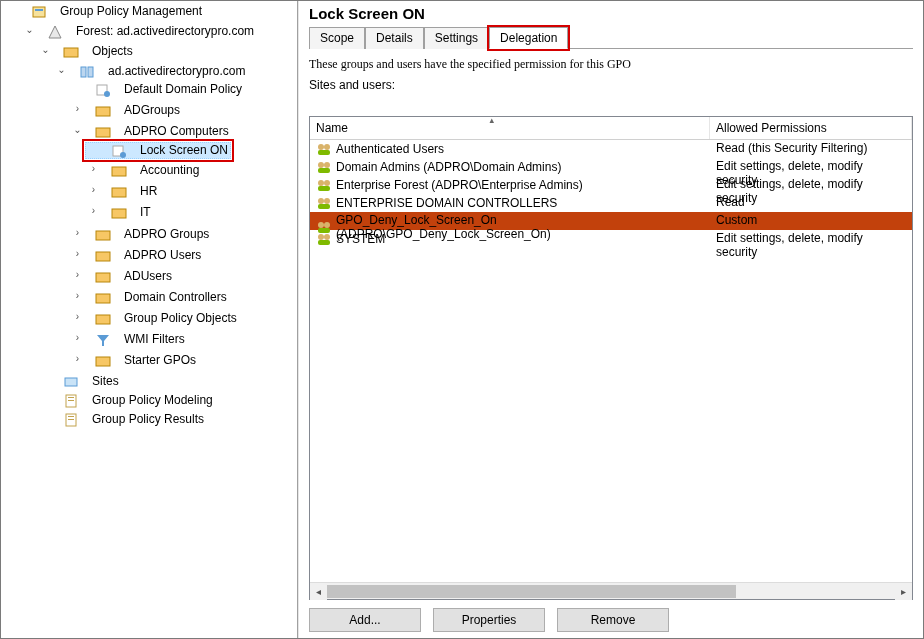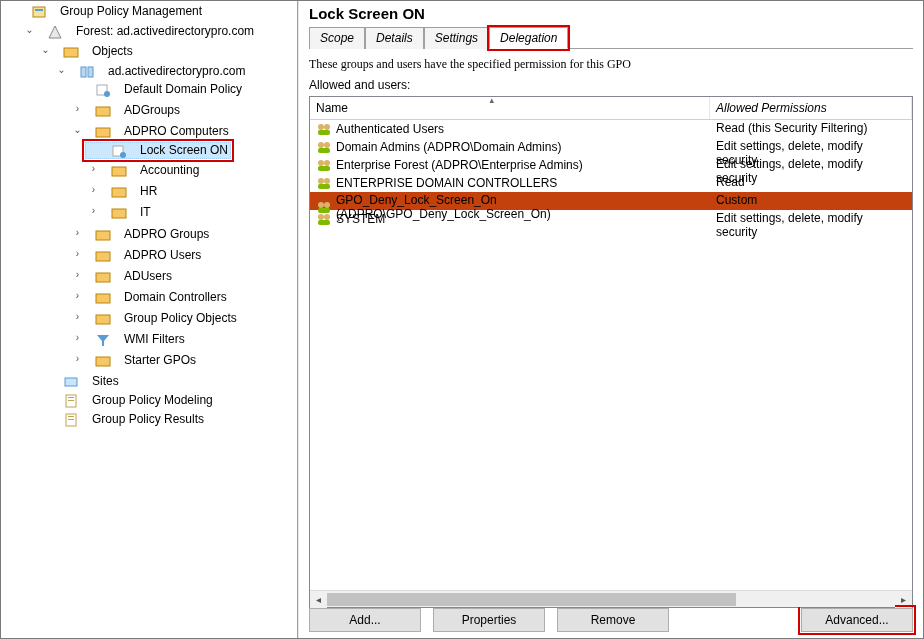--- a/index.html
+++ b/index.html
@@ -79,21 +79,20 @@
   .gpo-title {
     font-size: 15px;
     font-weight: bold;
     margin-bottom: 4px;
   }
   .tabs {
     display: flex;
     border-bottom: 1px solid #a0a0a0;
     gap: 0;
     margin-top: 2px;
-    font-style: italic;
   }
   .tab {
     padding: 3px 10px;
     background: #f4f4f4;
     border: 1px solid #a0a0a0;
     border-bottom: none;
     margin-right: 0px;
     position: relative;
     top: 1px;
     cursor: pointer;
@@ -116,34 +115,35 @@
   }
   .desc { margin-bottom: 6px; font-family: Liberation Serif, serif; }
   .sublabel { margin-bottom: 4px; }
   .listview {
     flex: 1;
     border: 1px solid #828790;
     display: flex;
     flex-direction: column;
     background: #fff;
     min-height: 0;
+    margin-top: 20px;
   }
   .lv-header {
     display: flex;
     background: #fff;
     border-bottom: 1px solid #d0d0d0;
   }
   .lv-header .col {
     padding: 4px 6px;
     border-right: 1px solid #e6e6e6;
     font-weight: normal;
     position: relative;
   }
   .col.name { flex: 0 0 400px; }
-  .col.perm { flex: 1; font-style: italic; }
+  .col.perm { flex: 1; }
   .sort-arrow {
     position: absolute;
     left: 45%;
     top: -2px;
     font-size: 9px;
     color: #666;
   }
   .lv-body {
     flex: 1;
     overflow-y: auto;
@@ -170,20 +170,21 @@
     display: flex; align-items:center; justify-content:center;
     font-size: 10px; color:#555;
     background:#f0f0f0;
   }
   .lv-scroll .sb-track { flex:1; background:#f0f0f0; height:100%; position:relative; }
   .lv-scroll .sb-thumb { position:absolute; left:0; top:2px; height:13px; width:72%; background:#c2c2c2; border-radius:0; }
 
   .button-row {
     display: flex;
     gap: 12px;
+    padding-top: 8px;
     align-items: center;
   }
   .btn {
     width: 112px;
     height: 24px;
     border: 1px solid #adadad;
     background: #e1e1e1;
     cursor: pointer;
     font: inherit;
     padding: 0;
@@ -467,21 +468,21 @@
       <div class="tabs">
         <div class="tab">Scope</div>
         <div class="tab">Details</div>
         <div class="tab">Settings</div>
         <div class="tab active highlighted">Delegation</div>
       </div>
     </div>
 
     <div class="pane-body">
       <div class="desc">These groups and users have the specified permission for this GPO</div>
-      <div class="sublabel">Allowed and users:</div>
+      <div class="sublabel">Sites and users:</div>
 
       <div class="listview">
         <div class="lv-header">
           <div class="col name">
             <span>Name</span>
             <span class="sort-arrow">▴</span>
           </div>
           <div class="col perm">
             <span>Allowed Permissions</span>
           </div>
@@ -584,17 +585,16 @@
               <div class="sb-thumb"></div>
             </div>
           <div class="sb-btn">▸</div>
         </div>
       </div>
 
       <div class="button-row">
         <button class="btn">Add...</button>
         <button class="btn">Properties</button>
         <button class="btn">Remove</button>
-        <button class="btn adv highlighted">Advanced...</button>
       </div>
     </div>
   </div>
 </div>
 
 </body></html>

